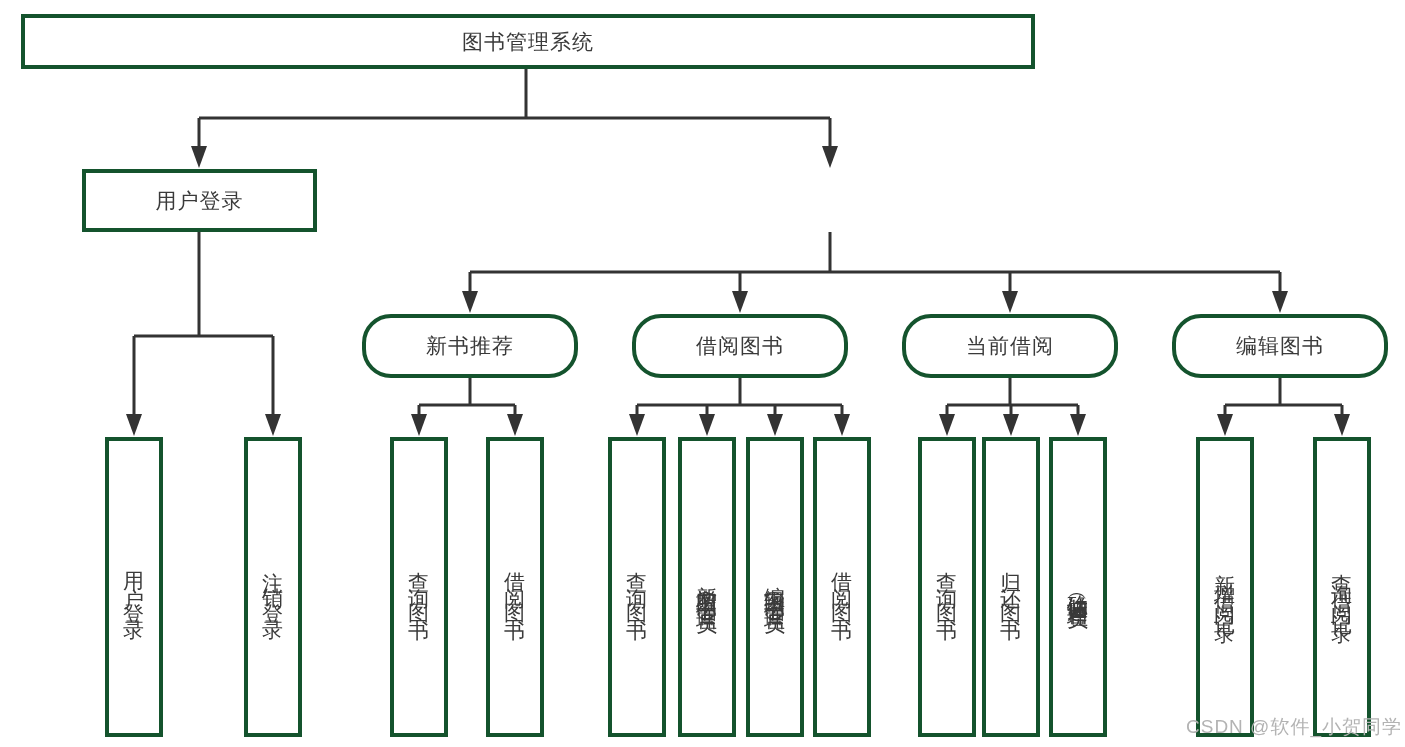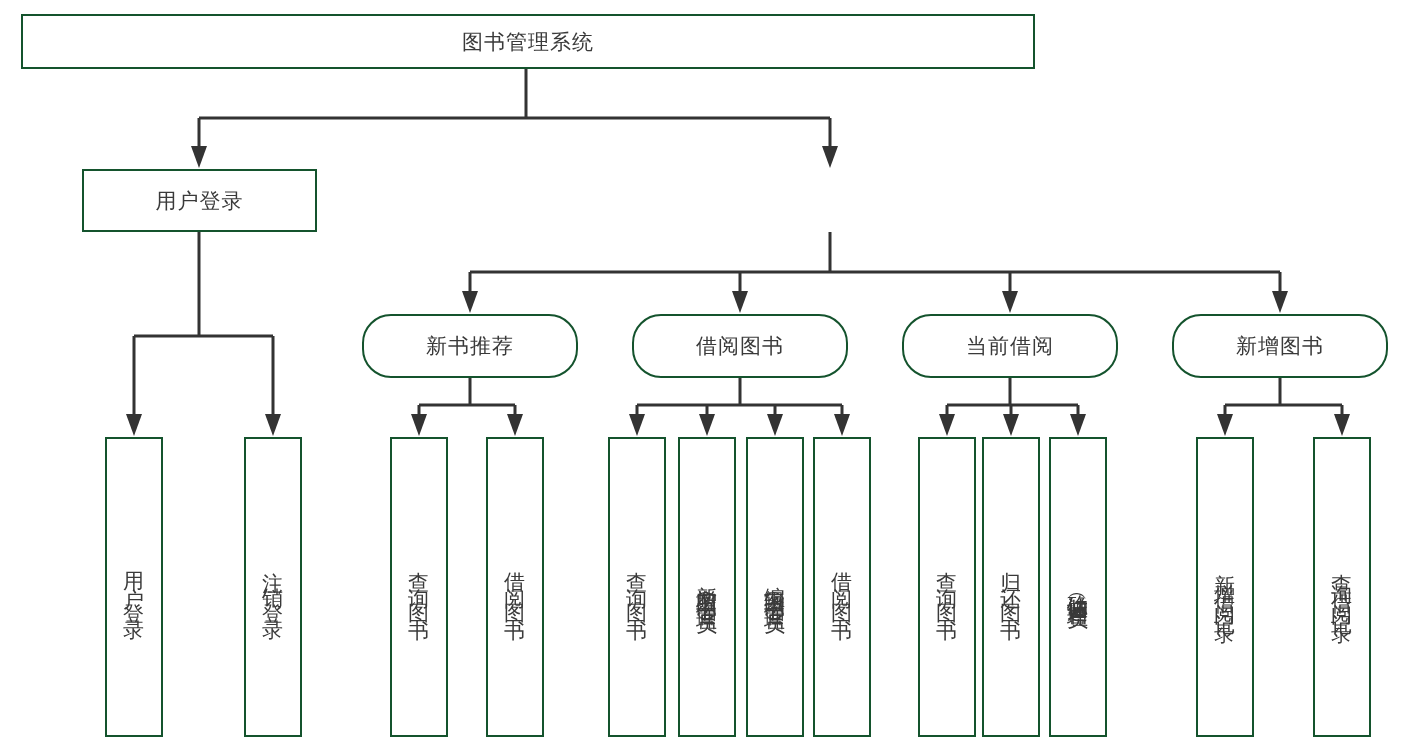--- a/index.html
+++ b/index.html
@@ -16,21 +16,21 @@
     overflow: hidden;
   }
   #wires {
     position: absolute;
     left: 0; top: 0;
     width: 1405px; height: 747px;
   }
   .node {
     position: absolute;
     box-sizing: border-box;
-    border: 2px solid #14532d;
+    border: 4px solid #14532d;
     background: #ffffff;
     display: flex;
     align-items: center;
     justify-content: center;
     color: #3a3a3a;
   }
   .hlabel {
     font-size: 21px;
     letter-spacing: 1px;
     white-space: nowrap;
@@ -117,21 +117,21 @@
   <div class="node lv2" style="left:362px">
     <span class="hlabel">新书推荐</span>
   </div>
   <div class="node lv2" style="left:632px">
     <span class="hlabel">借阅图书</span>
   </div>
   <div class="node lv2" style="left:902px">
     <span class="hlabel">当前借阅</span>
   </div>
   <div class="node lv2" style="left:1172px">
-    <span class="hlabel">新增图书</span>
+    <span class="hlabel">编辑图书</span>
   </div>
 
   <div class="node leaf" style="left:105px">
     <span class="vlabel">用户登录</span>
   </div>
   <div class="node leaf" style="left:244px">
     <span class="vlabel">注销登录</span>
   </div>
 
   <div class="node leaf" style="left:390px">
@@ -164,14 +164,15 @@
     <span class="vlabel v9">确认归还（管理员）</span>
   </div>
 
   <div class="node leaf" style="left:1196px">
     <span class="vlabel v6">新增借阅记录</span>
   </div>
   <div class="node leaf" style="left:1313px">
     <span class="vlabel v6">查询借阅记录</span>
   </div>
 
+  <div id="watermark">CSDN @软件_小贺同学</div>
 
 </div>
 
 </body></html>

